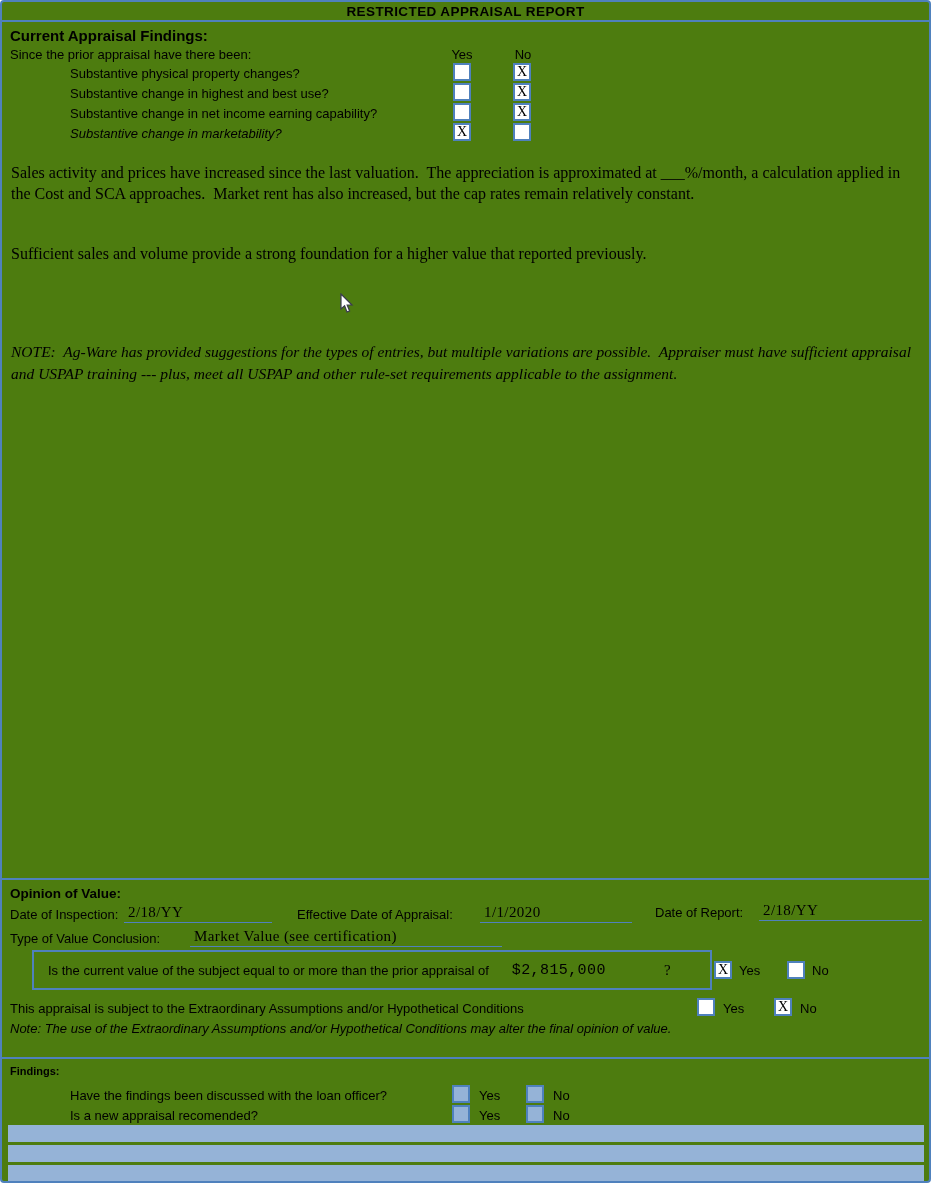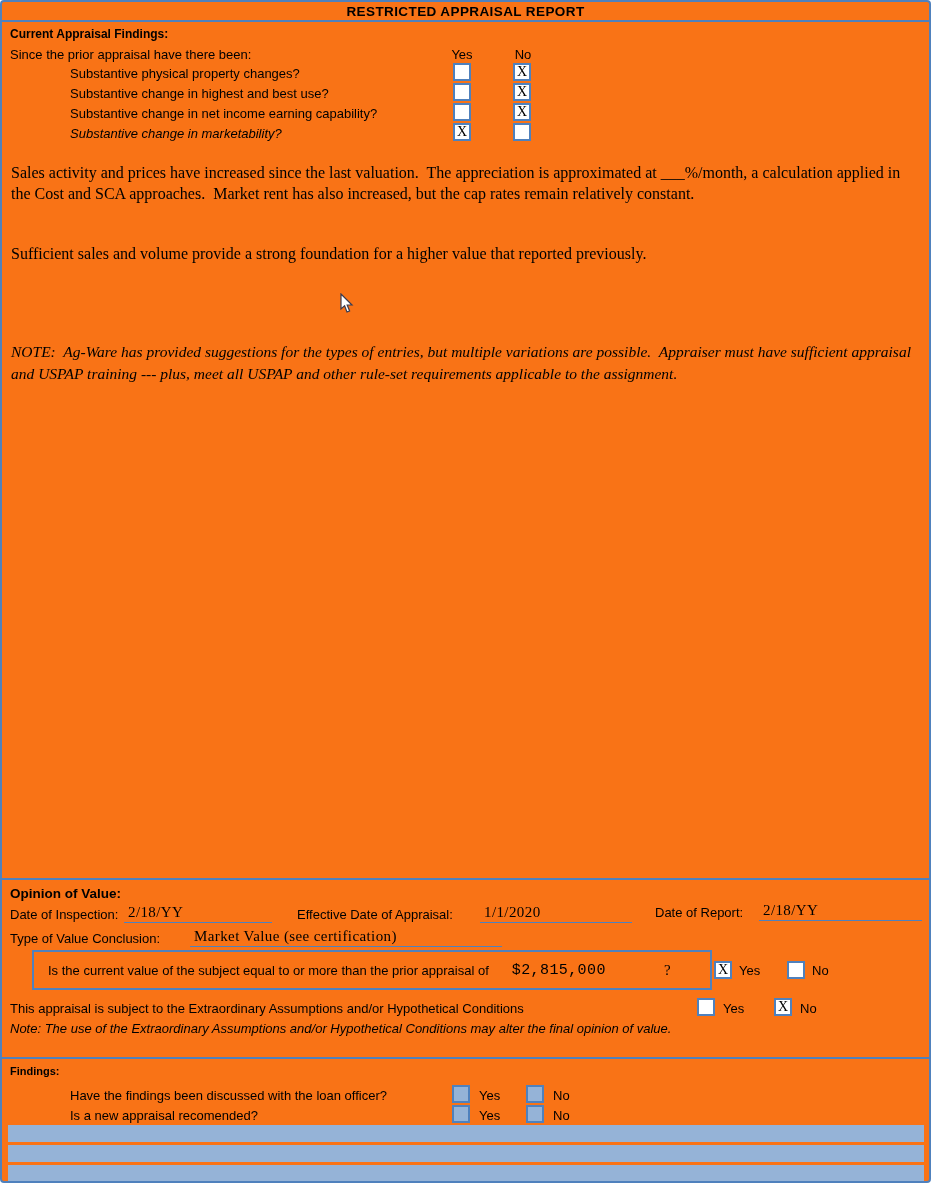--- a/index.html
+++ b/index.html
@@ -4,21 +4,21 @@
 <style>
   :root{
     --blue:#4F81BD;
     --ltblue:#95B3D7;
   }
   *{margin:0;padding:0;box-sizing:border-box;}
   body{background:#fff;font-family:"Liberation Sans",sans-serif;}
   .page{
     position:relative;
     width:931px;height:1183px;
-    background:#f97316;
+    background:#4d7c0f;
     border:2px solid var(--blue);
     border-radius:4px;
     overflow:hidden;
   }
   .abs{position:absolute;}
   .sans{font-family:"Liberation Sans",sans-serif;font-size:13px;color:#000;}
   .serif{font-family:"Liberation Serif","DejaVu Serif",serif;font-size:15px;color:#000;letter-spacing:.4px;}
   .bold{font-weight:bold;}
   .title-bar{
     position:absolute;top:0;left:0;right:0;height:20px;
@@ -61,21 +61,21 @@
   .bar{position:absolute;left:6px;width:916px;height:17px;background:var(--ltblue);}
   .ital-sans{font-style:italic;font-size:13px;}
 </style>
 </head>
 <body>
 
 <div class="page">
 
   <div class="title-bar">RESTRICTED APPRAISAL REPORT</div>
 
-  <div class="abs sans bold" style="left:8px;top:25px;font-size:12px;">Current Appraisal Findings:</div>
+  <div class="abs sans bold" style="left:8px;top:25px;font-size:15px;">Current Appraisal Findings:</div>
 
   <div class="abs sans" style="left:8px;top:45px;">Since the prior appraisal have there been:</div>
   <div class="abs sans" style="left:444px;top:45px;width:32px;text-align:center;">Yes</div>
   <div class="abs sans" style="left:505px;top:45px;width:32px;text-align:center;">No</div>
 
   <div class="abs sans" style="left:68px;top:64px;">Substantive physical property changes?</div>
   <div class="abs cb" style="left:451px;top:61px;"></div>
   <div class="abs cb" style="left:511px;top:61px;">X</div>
 
   <div class="abs sans" style="left:68px;top:84px;">Substantive change in highest and best use?</div>

